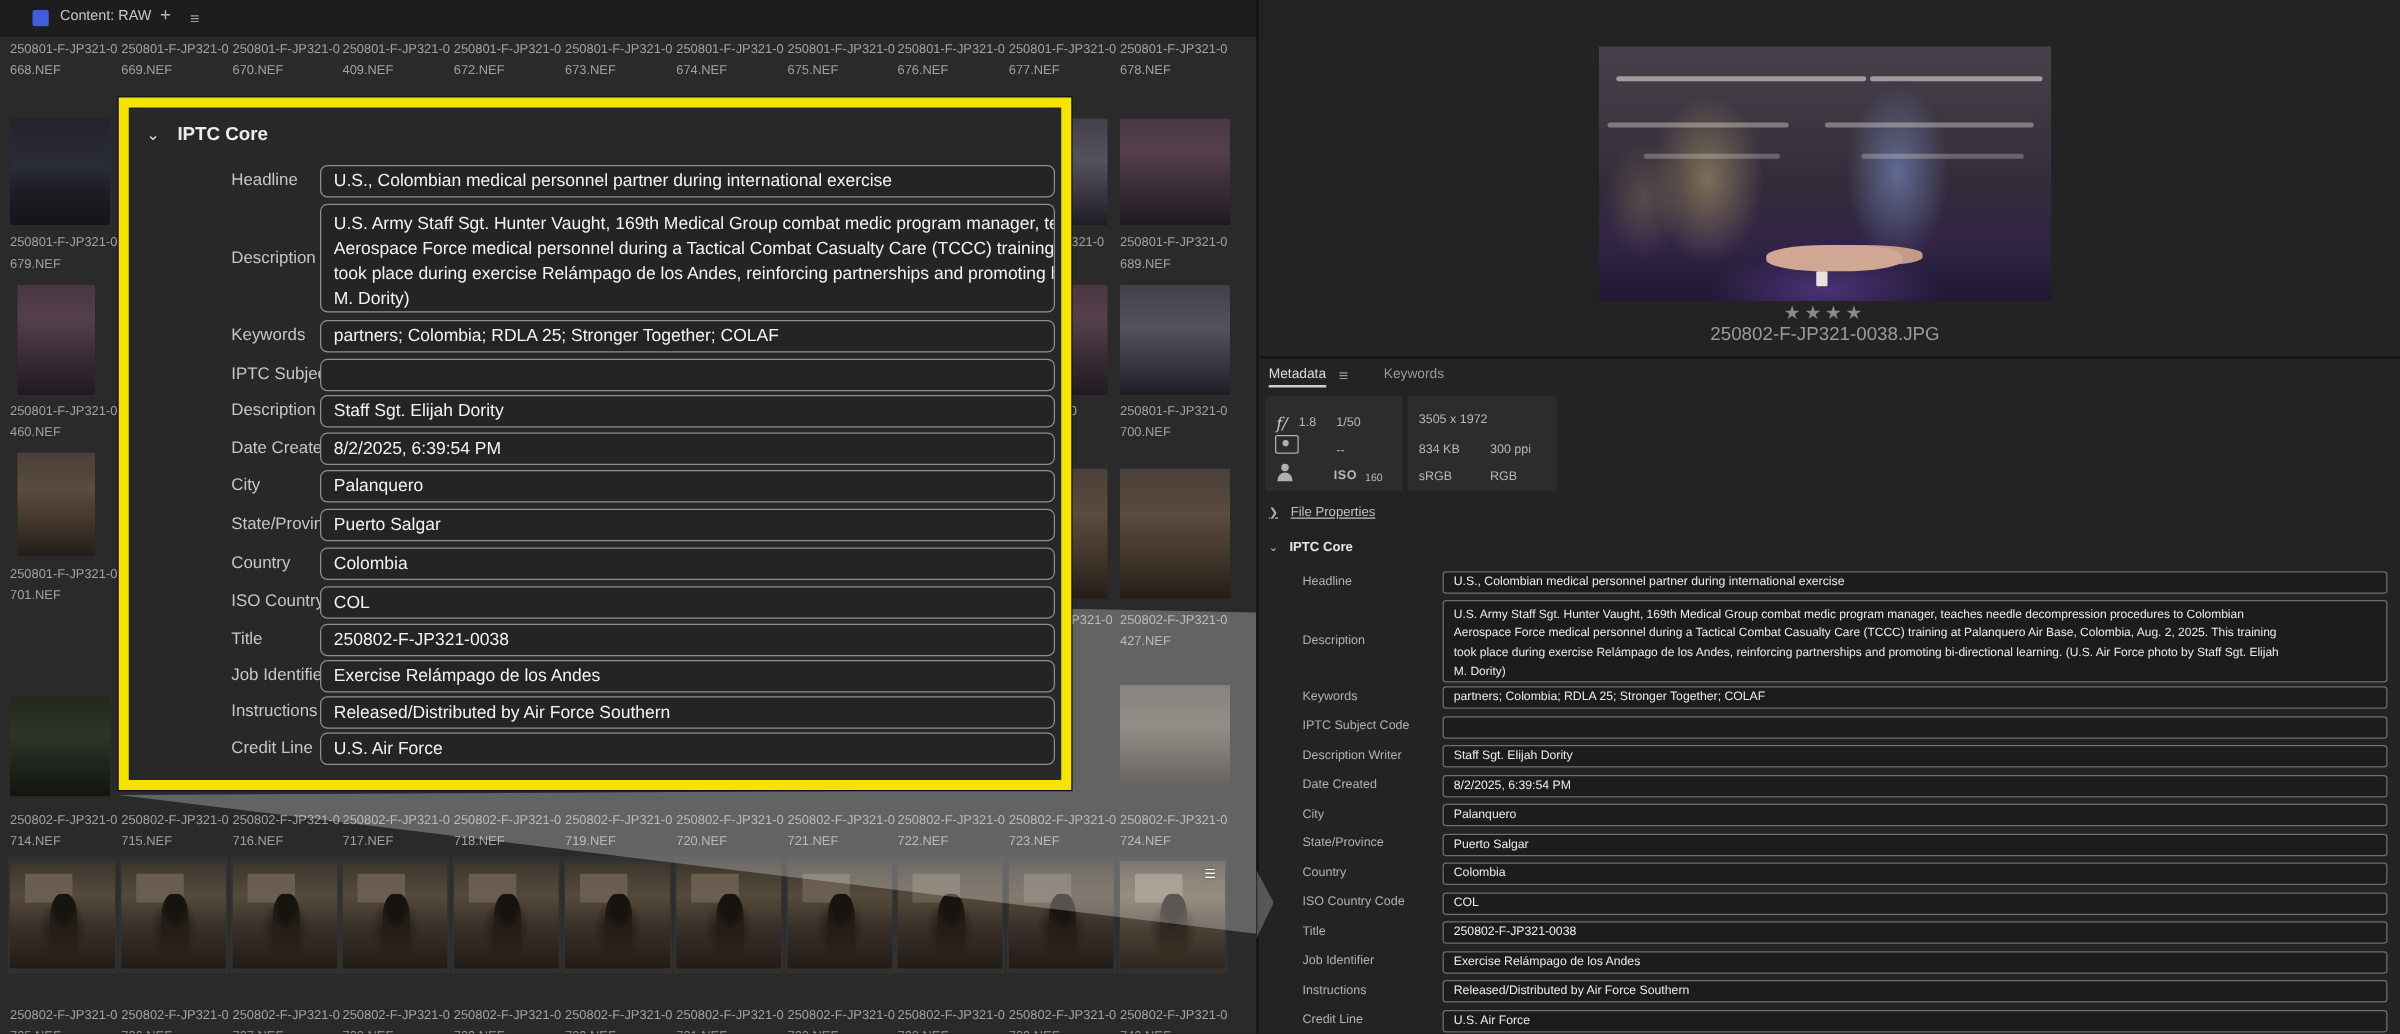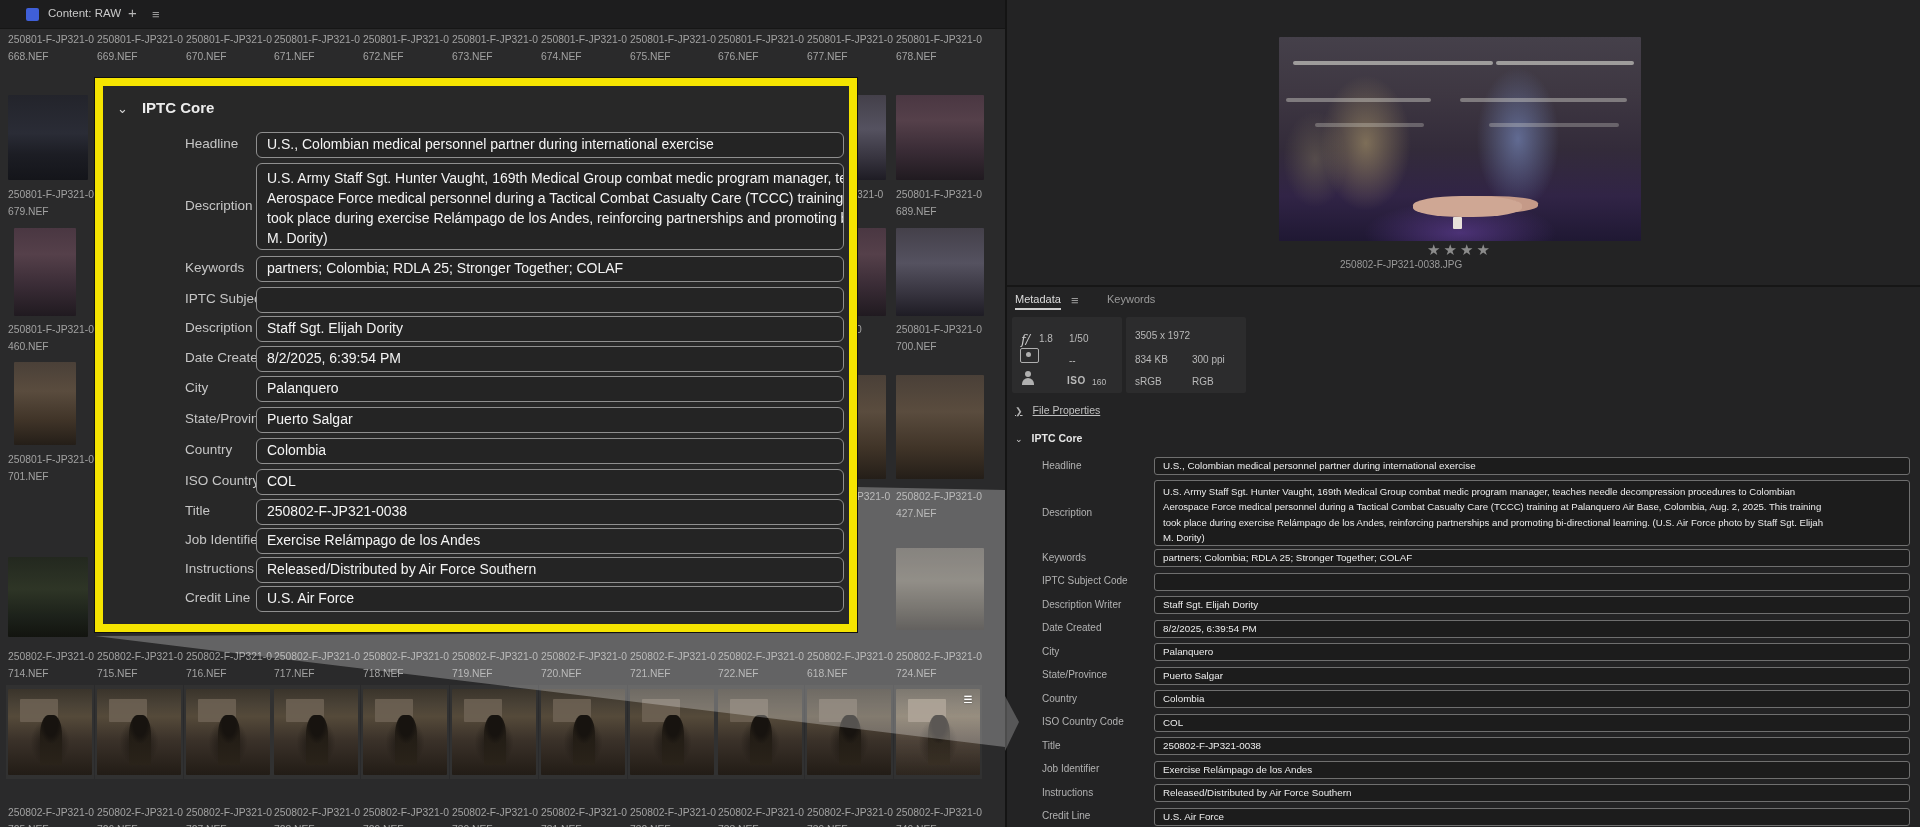--- a/index.html
+++ b/index.html
@@ -59,21 +59,21 @@
         radial-gradient(60px 90px at 24% 52%,rgba(150,132,98,.75) 0%,rgba(150,132,98,0) 75%),
         radial-gradient(55px 95px at 66% 50%,rgba(108,122,168,.8) 0%,rgba(108,122,168,0) 75%),
         radial-gradient(40px 60px at 10% 60%,rgba(120,110,90,.5) 0%,rgba(120,110,90,0) 80%),
         linear-gradient(180deg,#45404a 0%,#3e3742 28%,#332b3a 55%,#312446 78%,#1f1833 100%);}
   .streak{position:absolute;height:4px;background:rgba(235,235,225,.55);border-radius:2px;}
   .mannequin{position:absolute;left:37%;top:78%;width:30%;height:10%;background:#cfa794;border-radius:45%;
       box-shadow:18px -2px 0 -2px #c59a88;}
   .cup{position:absolute;left:48%;top:88%;width:9px;height:12px;background:#e8e2da;border-radius:1px;}
   #stars{position:absolute;left:373px;top:241px;width:160px;text-align:center;color:#8b8b8b;
       font-size:15px;letter-spacing:3px;}
-  #caption{position:absolute;left:333px;top:259px;width:240px;text-align:left;color:#9a9a9a;font-size:10px;}
+  #caption{position:absolute;left:333px;top:259px;width:240px;text-align:center;color:#9a9a9a;font-size:15px;}
   .hdiv{position:absolute;left:0;width:915px;height:2px;background:#161616;}
   .mtab{position:absolute;top:293px;font-size:11px;color:#9a9a9a;}
   .mtab.active{color:#dcdcdc;}
   .mtab.active:after{content:"";position:absolute;left:0;right:0;bottom:-5px;height:2px;background:#cfcfcf;}
   .campanel{position:absolute;top:317px;background:#2c2c2d;border-radius:2px;}
   #cam1{left:5px;width:110px;height:76px;}
   #cam2{left:119px;width:120px;height:76px;}
   .cam-ico{position:absolute;left:9px;color:#b9b9b9;}
   .fglyph{font-family:"DejaVu Serif",serif;font-style:italic;font-size:13px;color:#c9c9c9;}
   .camtxt{position:absolute;font-size:10px;color:#b9b9b9;white-space:nowrap;}
@@ -114,21 +114,21 @@
         <div class="flabel" style="left: 97px; top: 31px;">
           <div>250801-F-JP321-0</div>
           <div>669.NEF</div>
         </div>
         <div class="flabel" style="left: 186px; top: 31px;">
           <div>250801-F-JP321-0</div>
           <div>670.NEF</div>
         </div>
         <div class="flabel" style="left: 274px; top: 31px;">
           <div>250801-F-JP321-0</div>
-          <div>671.NEF</div>
+          <div>409.NEF</div>
         </div>
         <div class="flabel" style="left: 363px; top: 31px;">
           <div>250801-F-JP321-0</div>
           <div>672.NEF</div>
         </div>
         <div class="flabel" style="left: 452px; top: 31px;">
           <div>250801-F-JP321-0</div>
           <div>673.NEF</div>
         </div>
         <div class="flabel" style="left: 541px; top: 31px;">
@@ -209,21 +209,21 @@
         <div class="flabel" style="left: 630px; top: 648px;">
           <div>250802-F-JP321-0</div>
           <div>721.NEF</div>
         </div>
         <div class="flabel" style="left: 718px; top: 648px;">
           <div>250802-F-JP321-0</div>
           <div>722.NEF</div>
         </div>
         <div class="flabel" style="left: 807px; top: 648px;">
           <div>250802-F-JP321-0</div>
-          <div>618.NEF</div>
+          <div>723.NEF</div>
         </div>
         <div class="flabel" style="left: 896px; top: 648px;">
           <div>250802-F-JP321-0</div>
           <div>724.NEF</div>
         </div>
         <div class="flabel" style="left: 8px; top: 804px;">
           <div>250802-F-JP321-0</div>
           <div>725.NEF</div>
         </div>
         <div class="flabel" style="left: 97px; top: 804px;">

